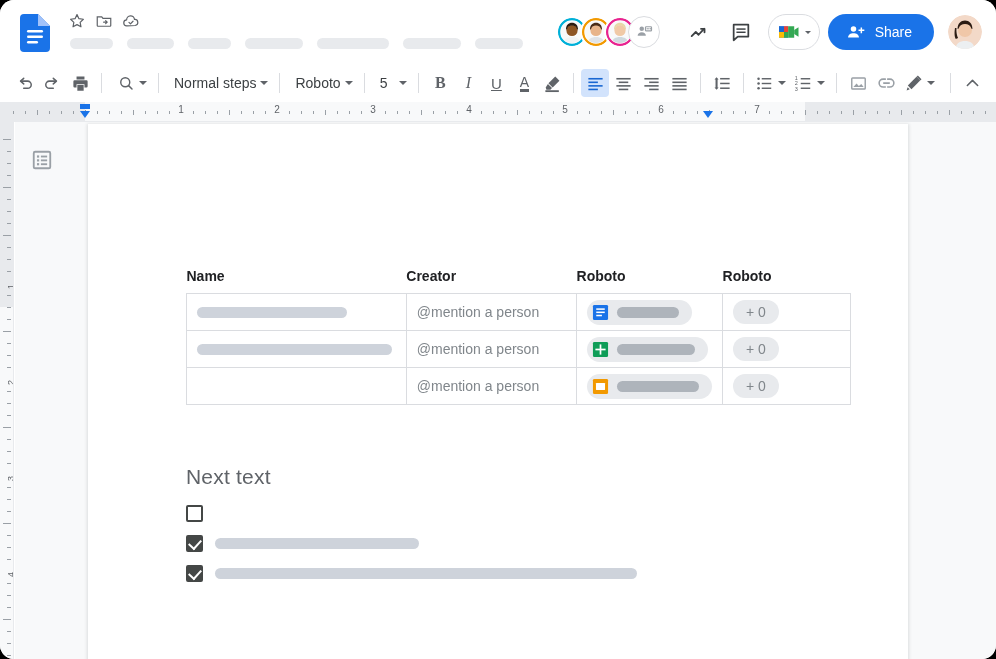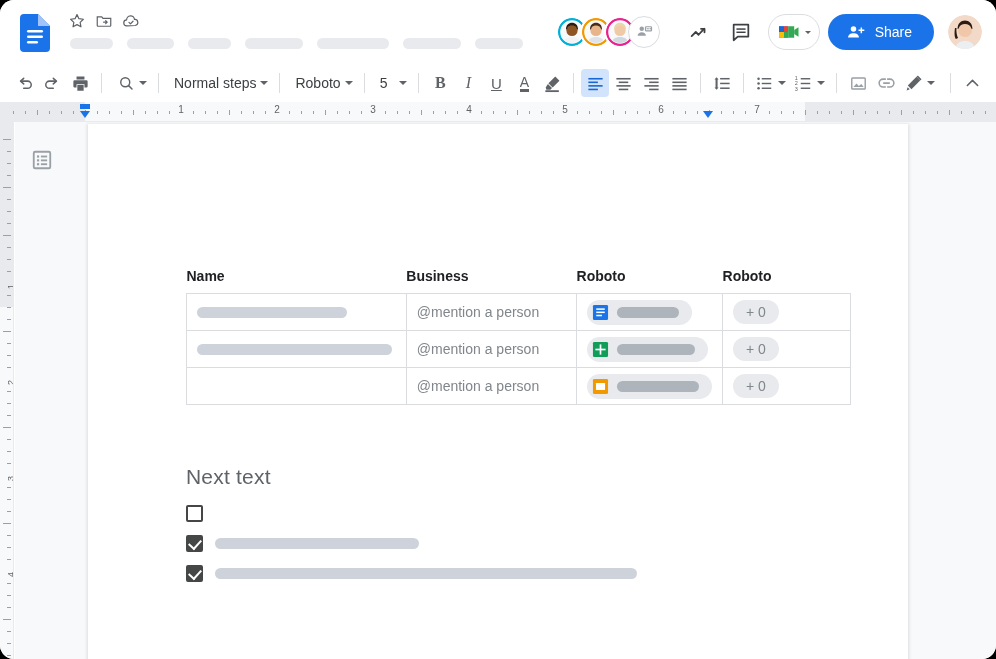--- a/index.html
+++ b/index.html
@@ -707,21 +707,21 @@
         <rect x="10.8" y="15.6" width="6.8" height="2" fill="#9aa0a6" stroke="none"></rect>
       </svg>
     </div>
 
     <div id="page">
 
       <table id="vote-table">
         <thead>
           <tr>
             <th class="col-name">Name</th>
-            <th class="col-creator">Business</th>
+            <th class="col-creator">Creator</th>
             <th class="col-files">Roboto</th>
             <th class="col-votes">Roboto</th>
           </tr>
         </thead>
         <tbody id="table-body">
             <tr>
               <td class="col-name">
                 <div class="bar" style="width:150px"></div>
               </td>
               <td class="col-creator"><span class="mention">@mention a person</span></td>

